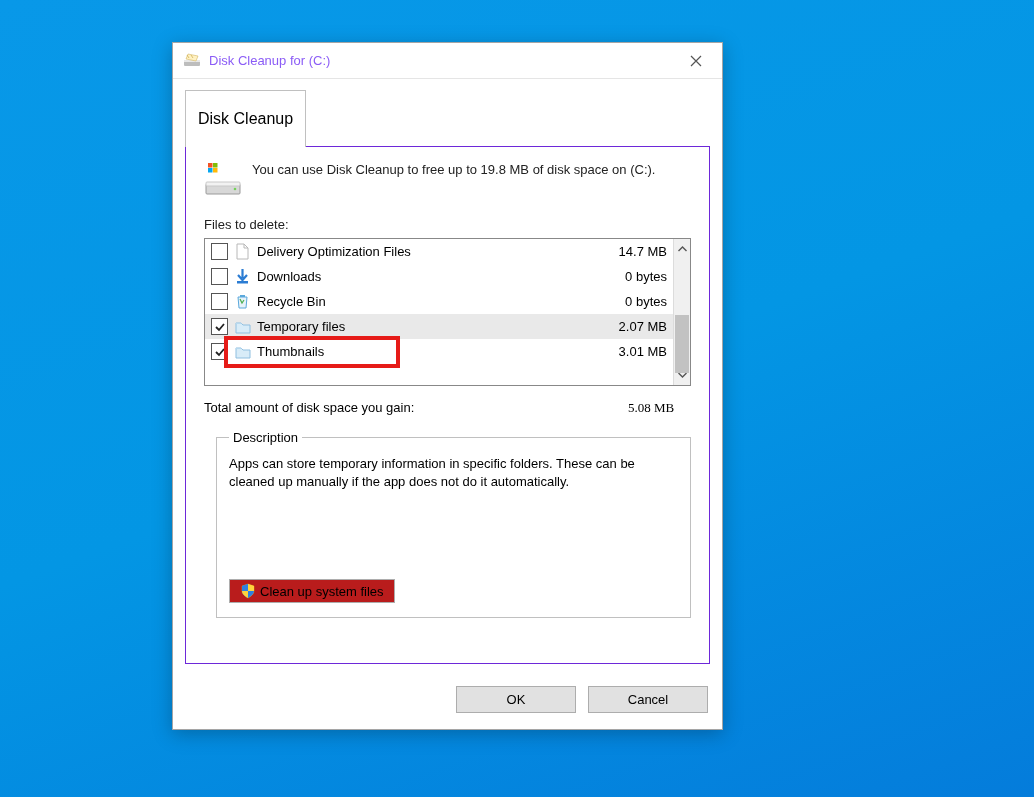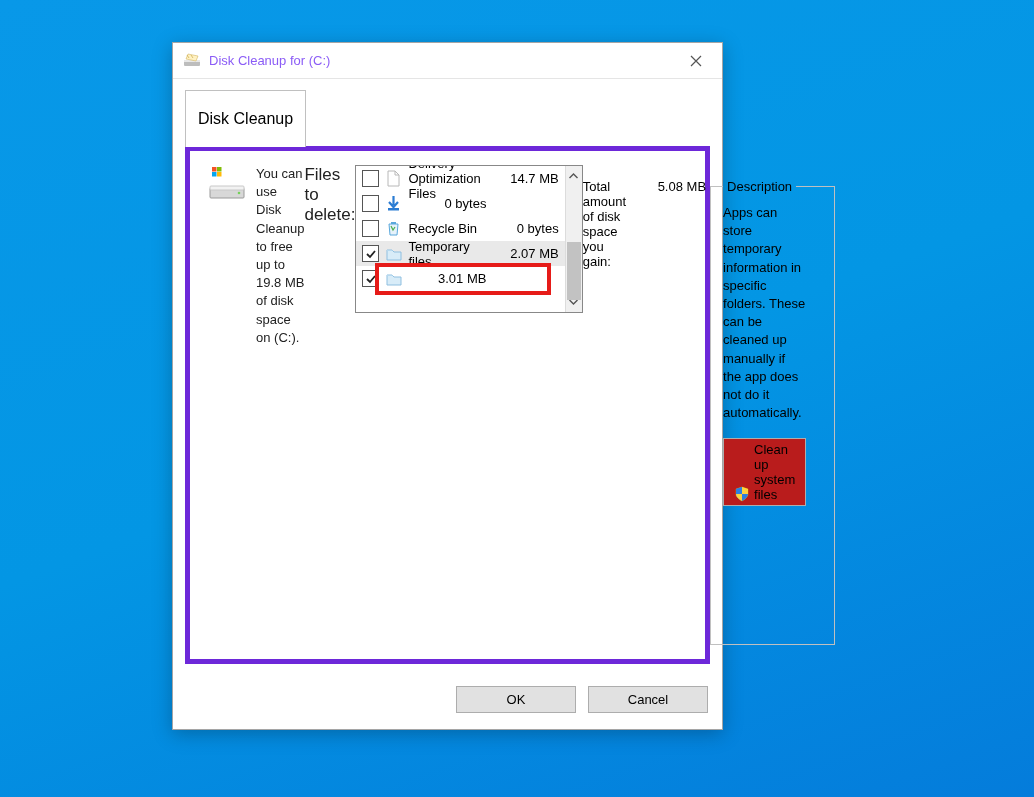--- a/index.html
+++ b/index.html
@@ -72,44 +72,44 @@
     padding: 19px 12px;
     font-size: 16px;
     position: relative;
     top: 1px;
     cursor: pointer;
   }
 
   .tab-panel {
     flex: 1;
     margin: 0 12px 12px 12px;
-    border: 5px solid #6d28d9;
+    border: 1px solid #6d28d9;
     padding: 14px 18px 14px 18px;
     display: flex;
-    flex-direction: row;
+    flex-direction: column;
   }
 
   .info-row {
     display: flex;
     align-items: flex-start;
     margin-bottom: 18px;
   }
   .info-icon {
     width: 38px; height: 38px;
     margin-right: 10px;
     flex-shrink: 0;
   }
   .info-text {
     font-size: 13px;
     color: #222;
     line-height: 1.4;
   }
 
   .label-row {
-    font-size: 17px;
+    font-size: 13px;
     color: #222;
     margin-bottom: 6px;
   }
 
   .file-list {
     border: 1px solid #888;
     background: #fff;
     height: 148px;
     display: flex;
     position: relative;
@@ -170,25 +170,25 @@
   }
   .scroll-track { flex:1; background:#f0f0f0; position:relative;}
   .scroll-thumb { position:absolute; left:1px; right:1px; top:56px; height:58px; background:#c2c2c2;}
 
   .total-row {
     display: flex;
     margin-top: 14px;
     font-size: 13px;
   }
   .total-row .label { flex:1; }
-  .total-row .val { width:80px; text-align:right;}
+  .total-row .val { width:80px; text-align:center;font-family:Liberation Serif, serif;}
 
   fieldset.desc {
     border: 1px solid #c0c0c0;
-    margin: 14px 0 0 4px;
+    margin: 14px 0 0 12px;
     padding: 10px 28px 14px 12px;
   }
   fieldset.desc legend {
     font-size: 13px;
     padding: 0 4px;
   }
   .desc-text {
     font-size: 13px;
     line-height: 1.4;
     min-height: 108px;
@@ -284,20 +284,21 @@
               <span class="size">14.7 MB</span>
             </div>
             <div class="file-row">
               <span class="chk"></span>
               <span class="icon">
                 <svg width="15" height="17" viewBox="0 0 15 17">
                   <path d="M7.5 1 V10 M3 7 L7.5 12 L12 7" stroke="#2b7cd3" stroke-width="2.2" fill="none"></path>
                   <rect x="2" y="13" width="11" height="2.5" fill="#2b7cd3"></rect>
                 </svg>
               </span>
+              <span class="name">Downloads</span>
               <span class="size">0 bytes</span>
             </div>
             <div class="file-row">
               <span class="chk"></span>
               <span class="icon">
                 <svg width="15" height="17" viewBox="0 0 15 17">
                   <path d="M3 4 H12 L11 15 H4 Z" fill="#e7f2fa" stroke="#5aa8dc"></path>
                   <rect x="5" y="2" width="5" height="2" fill="#5aa8dc"></rect>
                   <path d="M5 6 L7 10 L9 7" stroke="#4caf50" stroke-width="1.2" fill="none"></path>
                 </svg>
@@ -325,20 +326,21 @@
                 <svg width="12" height="12" viewBox="0 0 12 12">
                   <path d="M2 6 L5 9 L10 3" stroke="#222" stroke-width="1.8" fill="none"></path>
                 </svg>
               </span>
               <span class="icon">
                 <svg width="16" height="14" viewBox="0 0 16 14">
                   <path d="M1 3 H6 L8 5 H15 V13 H1 Z" fill="#d8ecf8" stroke="#8fbfe0"></path>
                   <path d="M1 3 H6 L7 4 H1 Z" fill="#b7d9ef"></path>
                 </svg>
               </span>
+              <span class="name">Thumbnails</span>
               <span class="size">3.01 MB</span>
             </div>
           </div>
         <div class="highlight-box"></div>
         <div class="scrollbar">
           <div class="scroll-btn">
             <svg width="9" height="6" viewBox="0 0 9 6">
                 <path d="M0.5 5 L4.5 1 L8.5 5" stroke="#555" fill="none" stroke-width="1.4"></path>
               </svg>
           </div>

